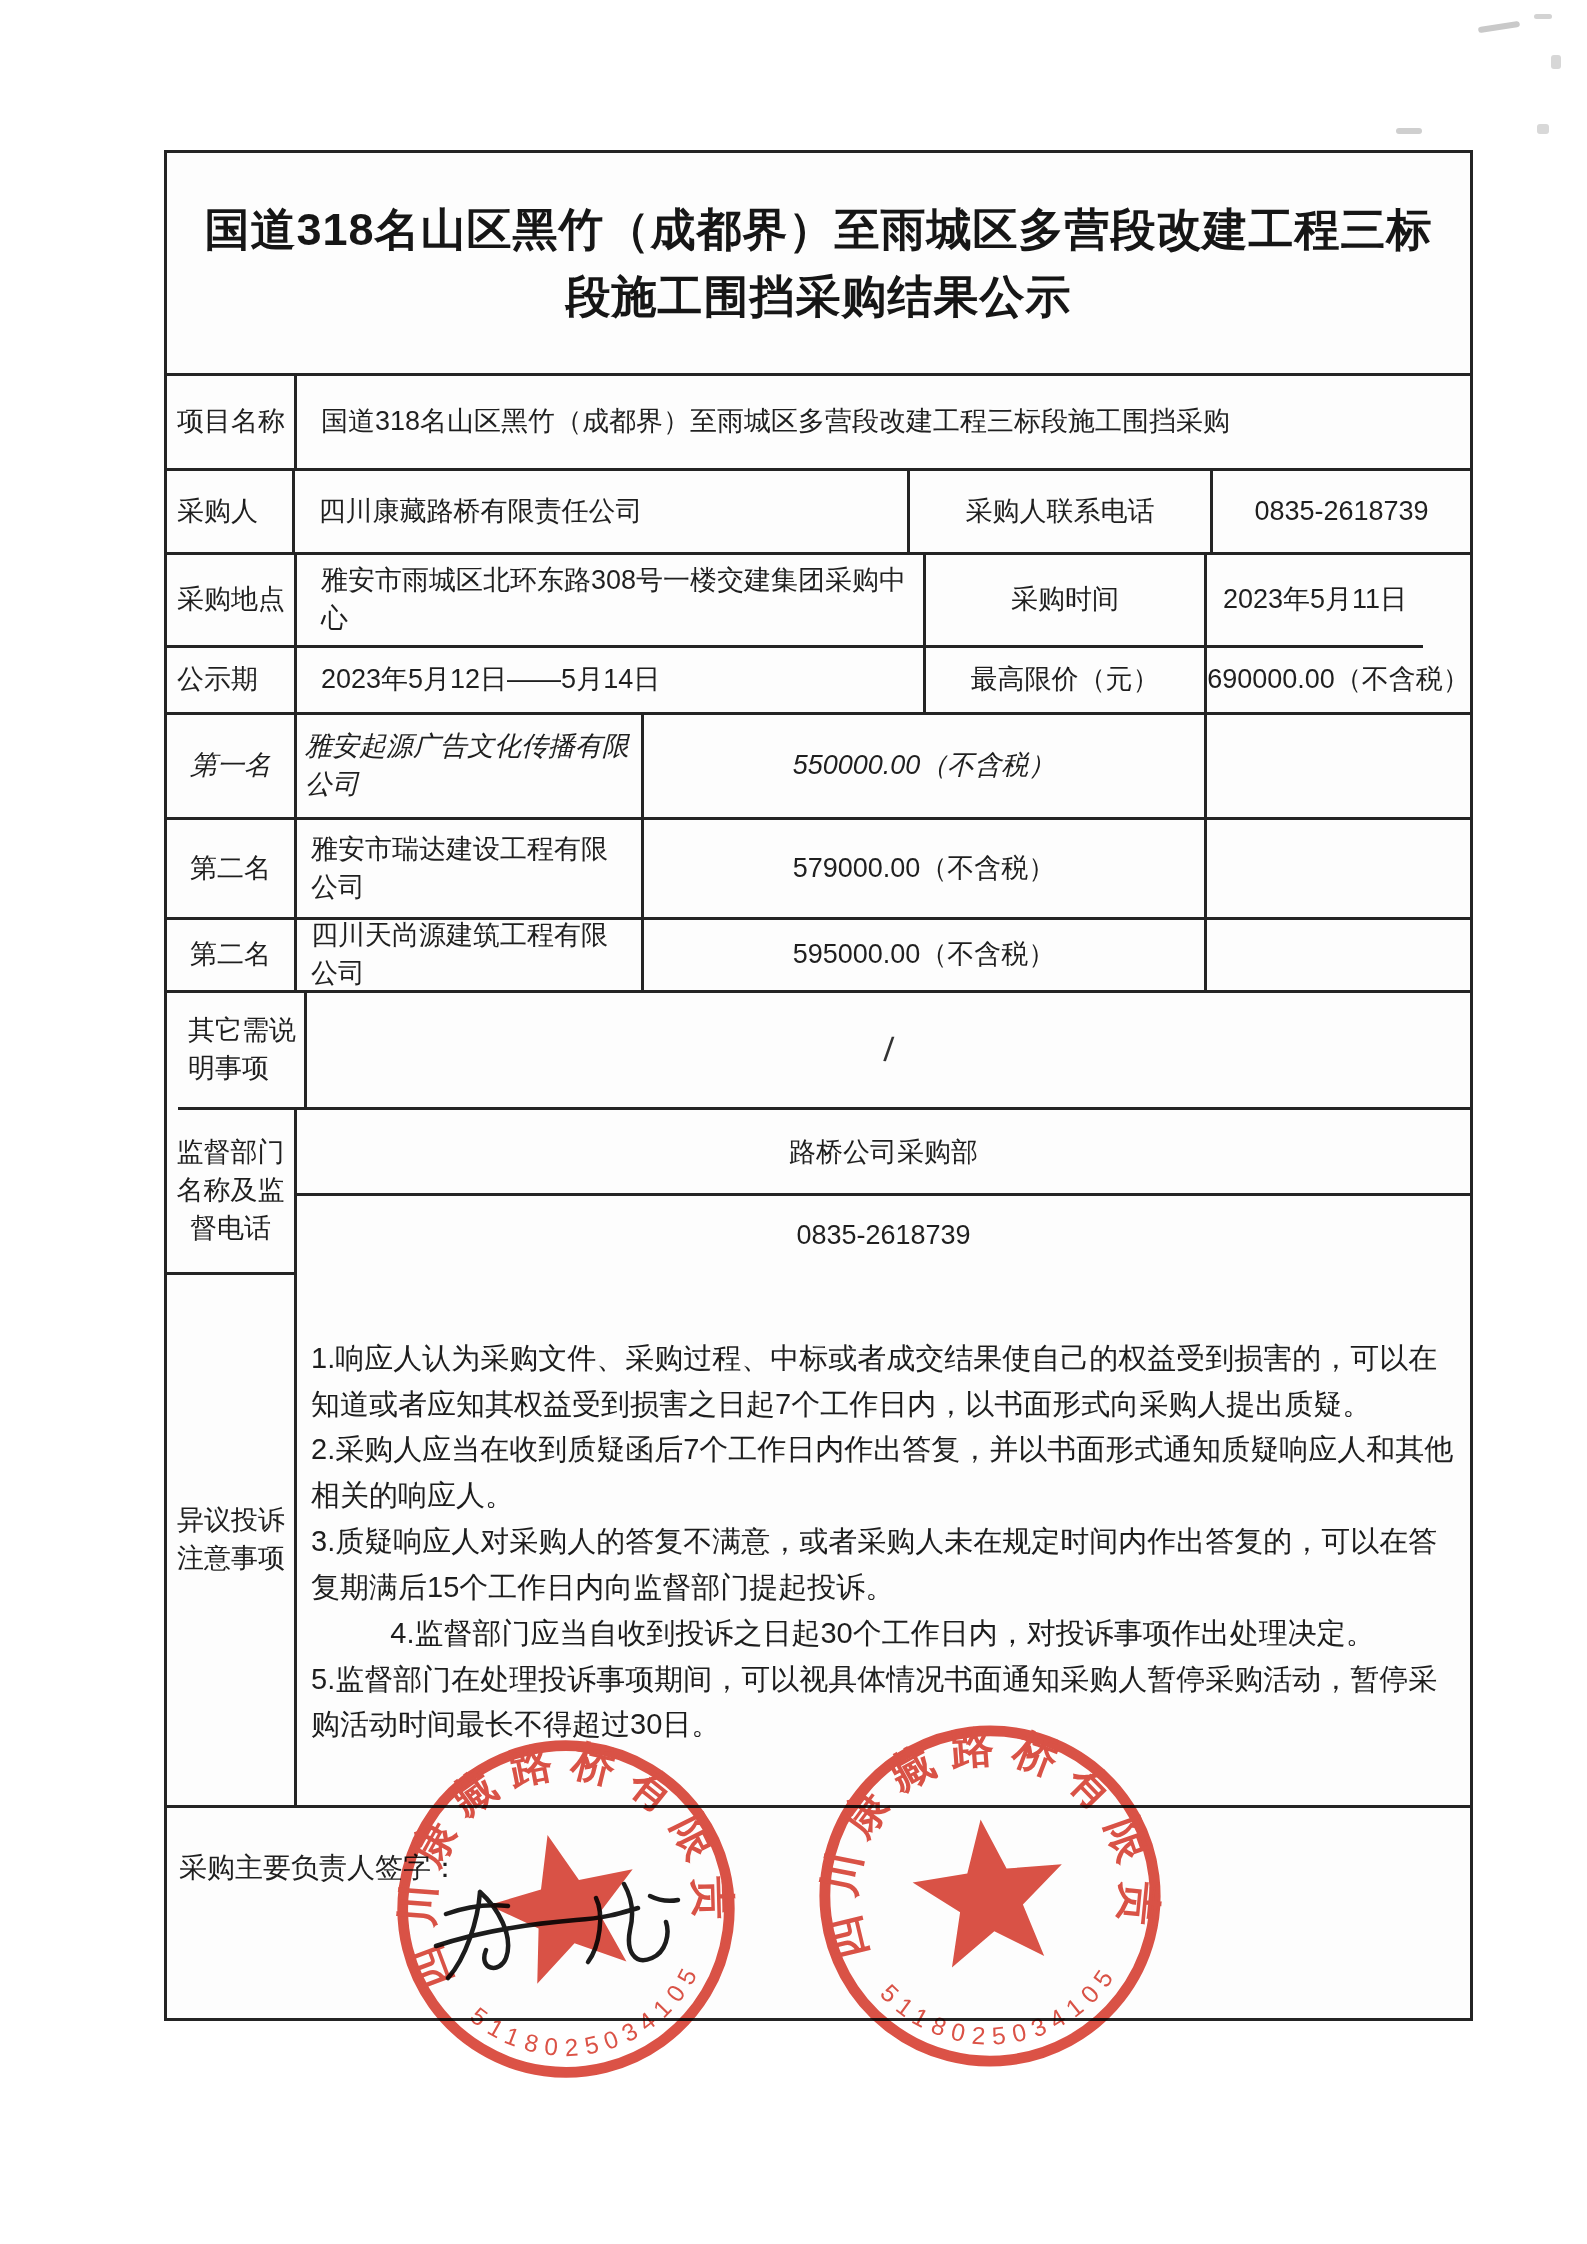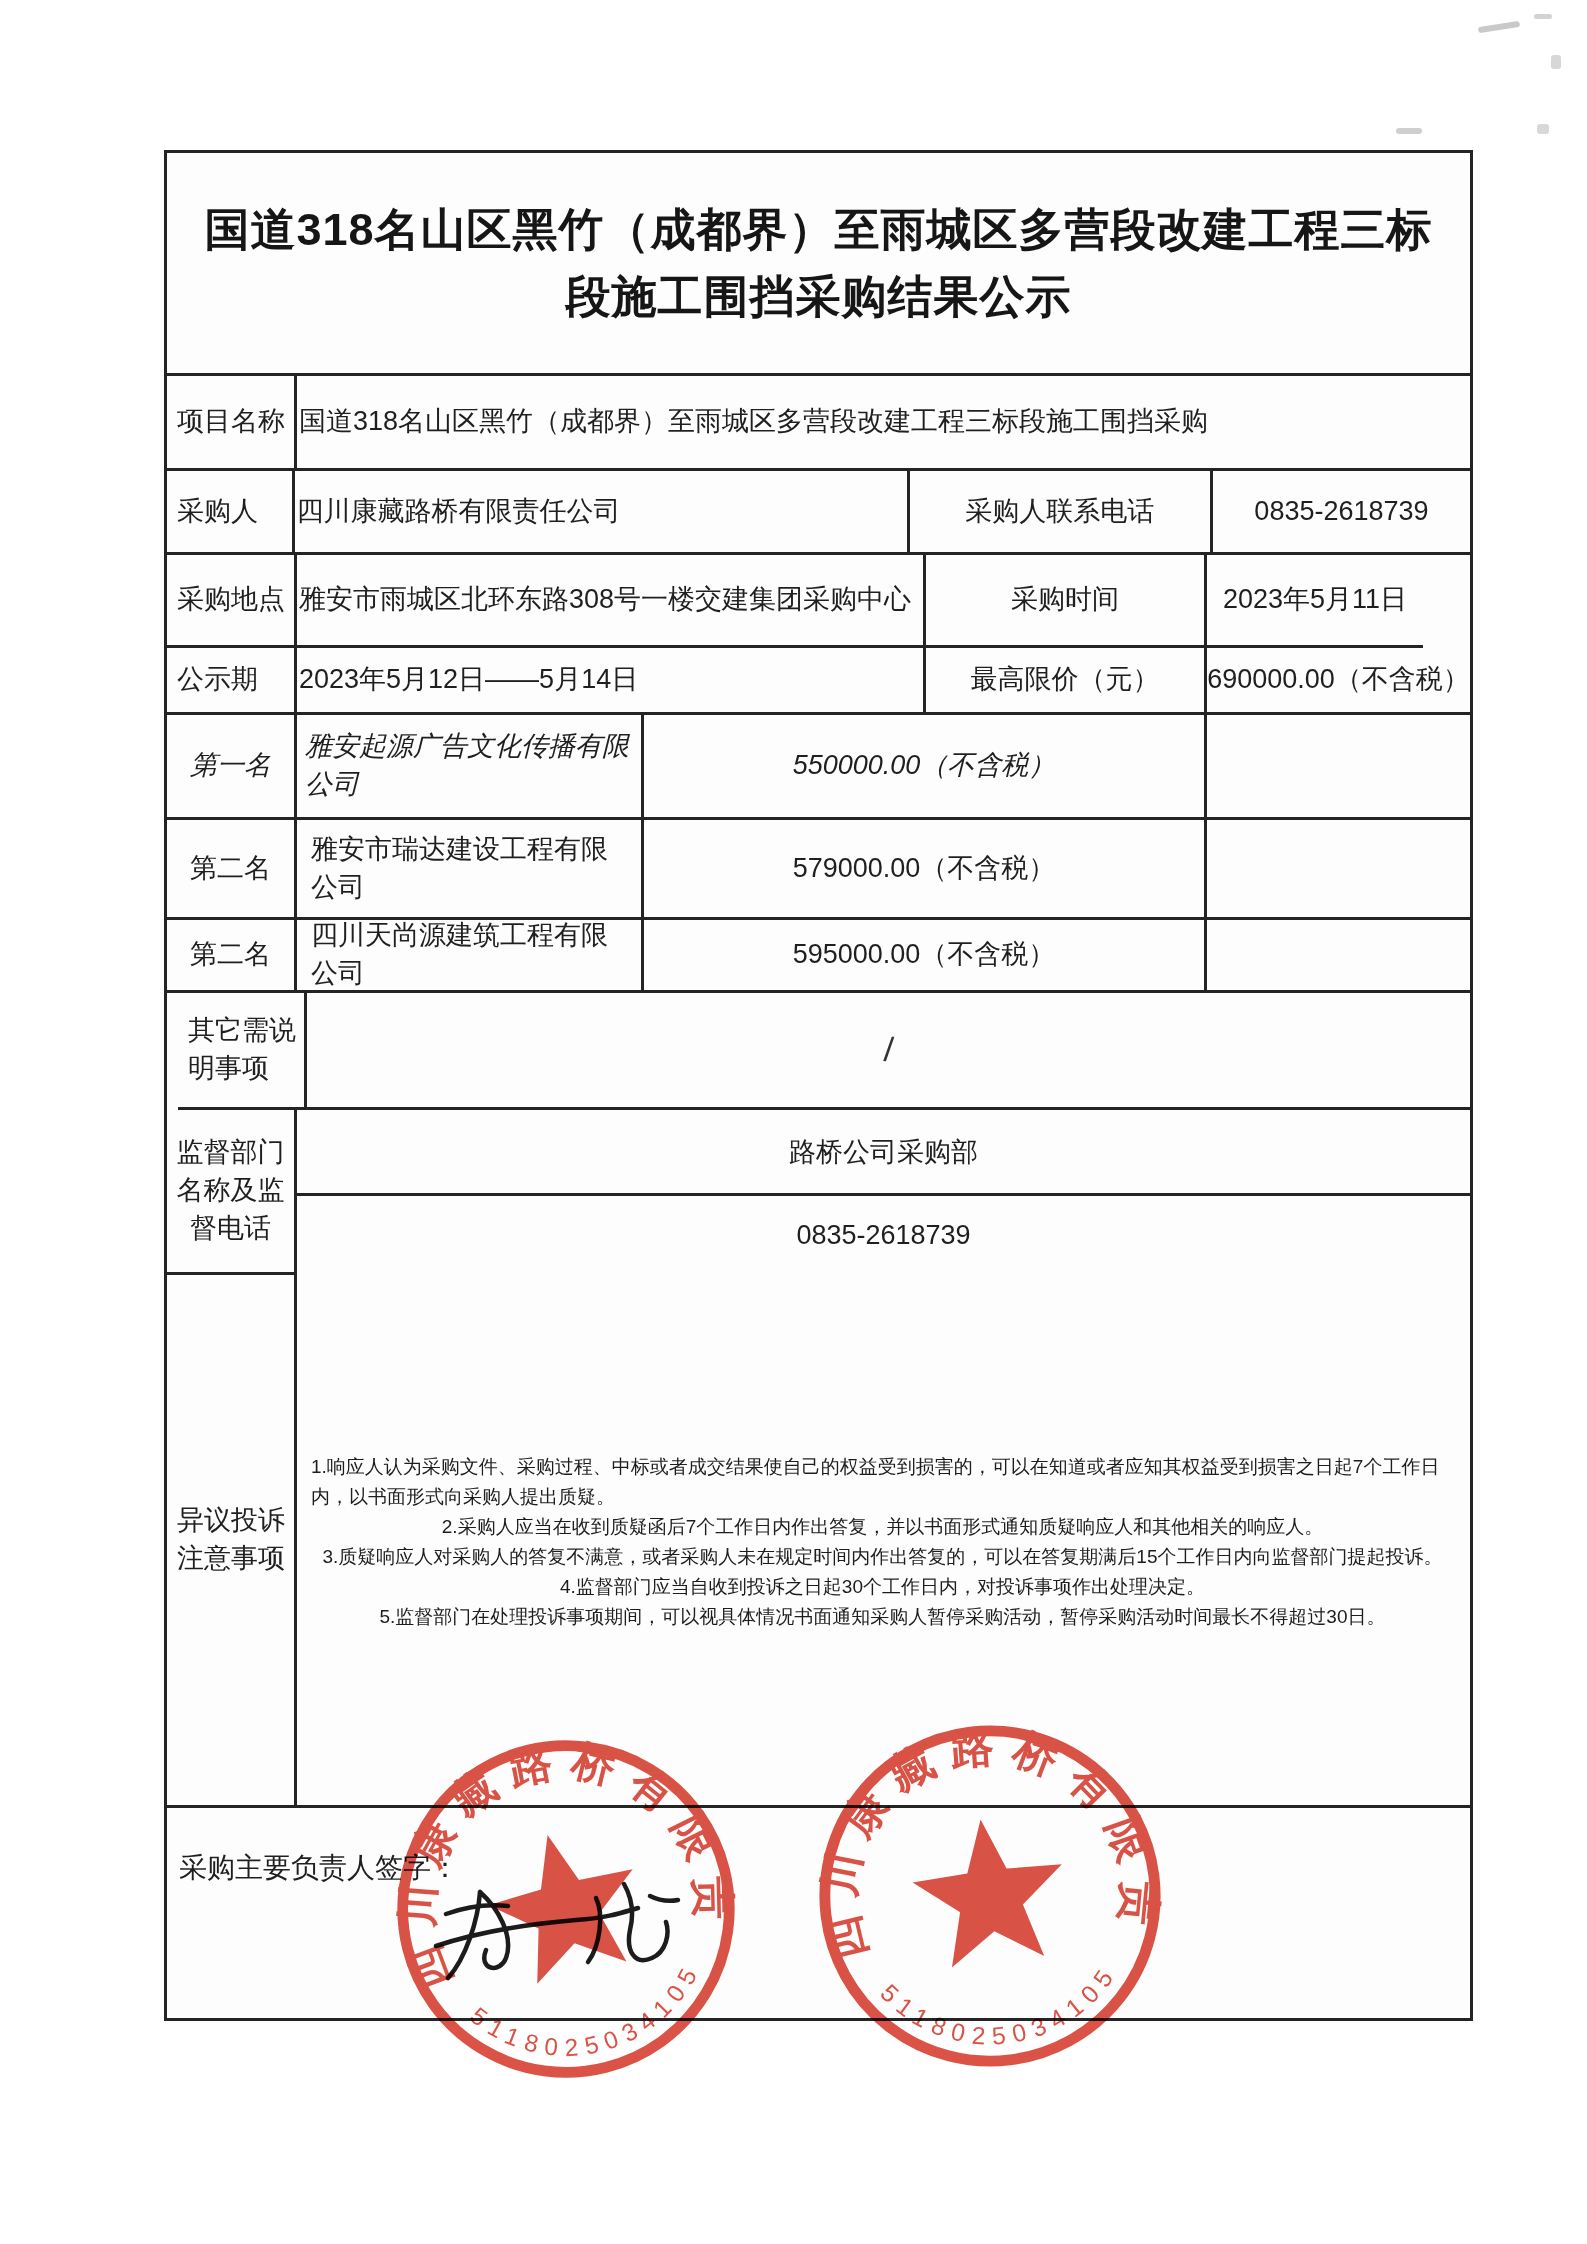--- a/index.html
+++ b/index.html
@@ -25,36 +25,36 @@
     border-right:3px solid #242424;
     border-bottom:3px solid #242424;
     display:flex;align-items:center;
     font-size:27px;line-height:1.4;
     overflow:hidden;
   }
   .cell:last-child{border-right:none;}
   .trow.last .cell{border-bottom:none;}
   .labelcell{width:130px;padding:4px 8px 4px 10px;word-break:break-all;}
   .c-center{justify-content:center;text-align:center;}
-  .c-left{justify-content:flex-start;text-align:left;padding-left:2px;padding-right:10px;}
+  .c-left{justify-content:flex-start;text-align:left;padding-left:24px;padding-right:10px;}
   .title-cell{
     width:1303px;height:223px;
     border-bottom:3px solid #242424;box-sizing:border-box;
     display:flex;align-items:center;justify-content:center;
   }
   .doc-title{
     font-size:45px;font-weight:900;line-height:1.5;
     text-align:center;padding:0 28px;letter-spacing:1px;color:#161616;
   }
   .notice-cell{
     width:1173px;padding:14px 16px 10px 14px;
     display:flex;flex-direction:column;justify-content:center;
     text-align:left;
   }
-  .notice-cell p{margin:0;font-size:19px;line-height:1.58;color:#1d1d1d;}
+  .notice-cell p{margin:0;font-size:29px;line-height:1.58;color:#1d1d1d;}
   .sub-split{width:1173px;display:flex;flex-direction:column;box-sizing:border-box;}
   .subrow{box-sizing:border-box;display:flex;align-items:center;justify-content:center;font-size:27px;}
   .subrow.top{height:86px;border-bottom:3px solid #242424;text-align:center;}
   .subrow.bottom{height:79px;}
   .sig-cell{width:1303px;height:120px;display:flex;align-items:center;padding-left:12px;box-sizing:border-box;font-size:28px;}
   .slash{font-size:34px;transform:rotate(4deg);color:#333;}
   
   .stamp{position:absolute;mix-blend-mode:multiply;opacity:0.88;}
   .stamp svg{display:block;}
   .signature{position:absolute;left:428px;top:1862px;mix-blend-mode:multiply;}

